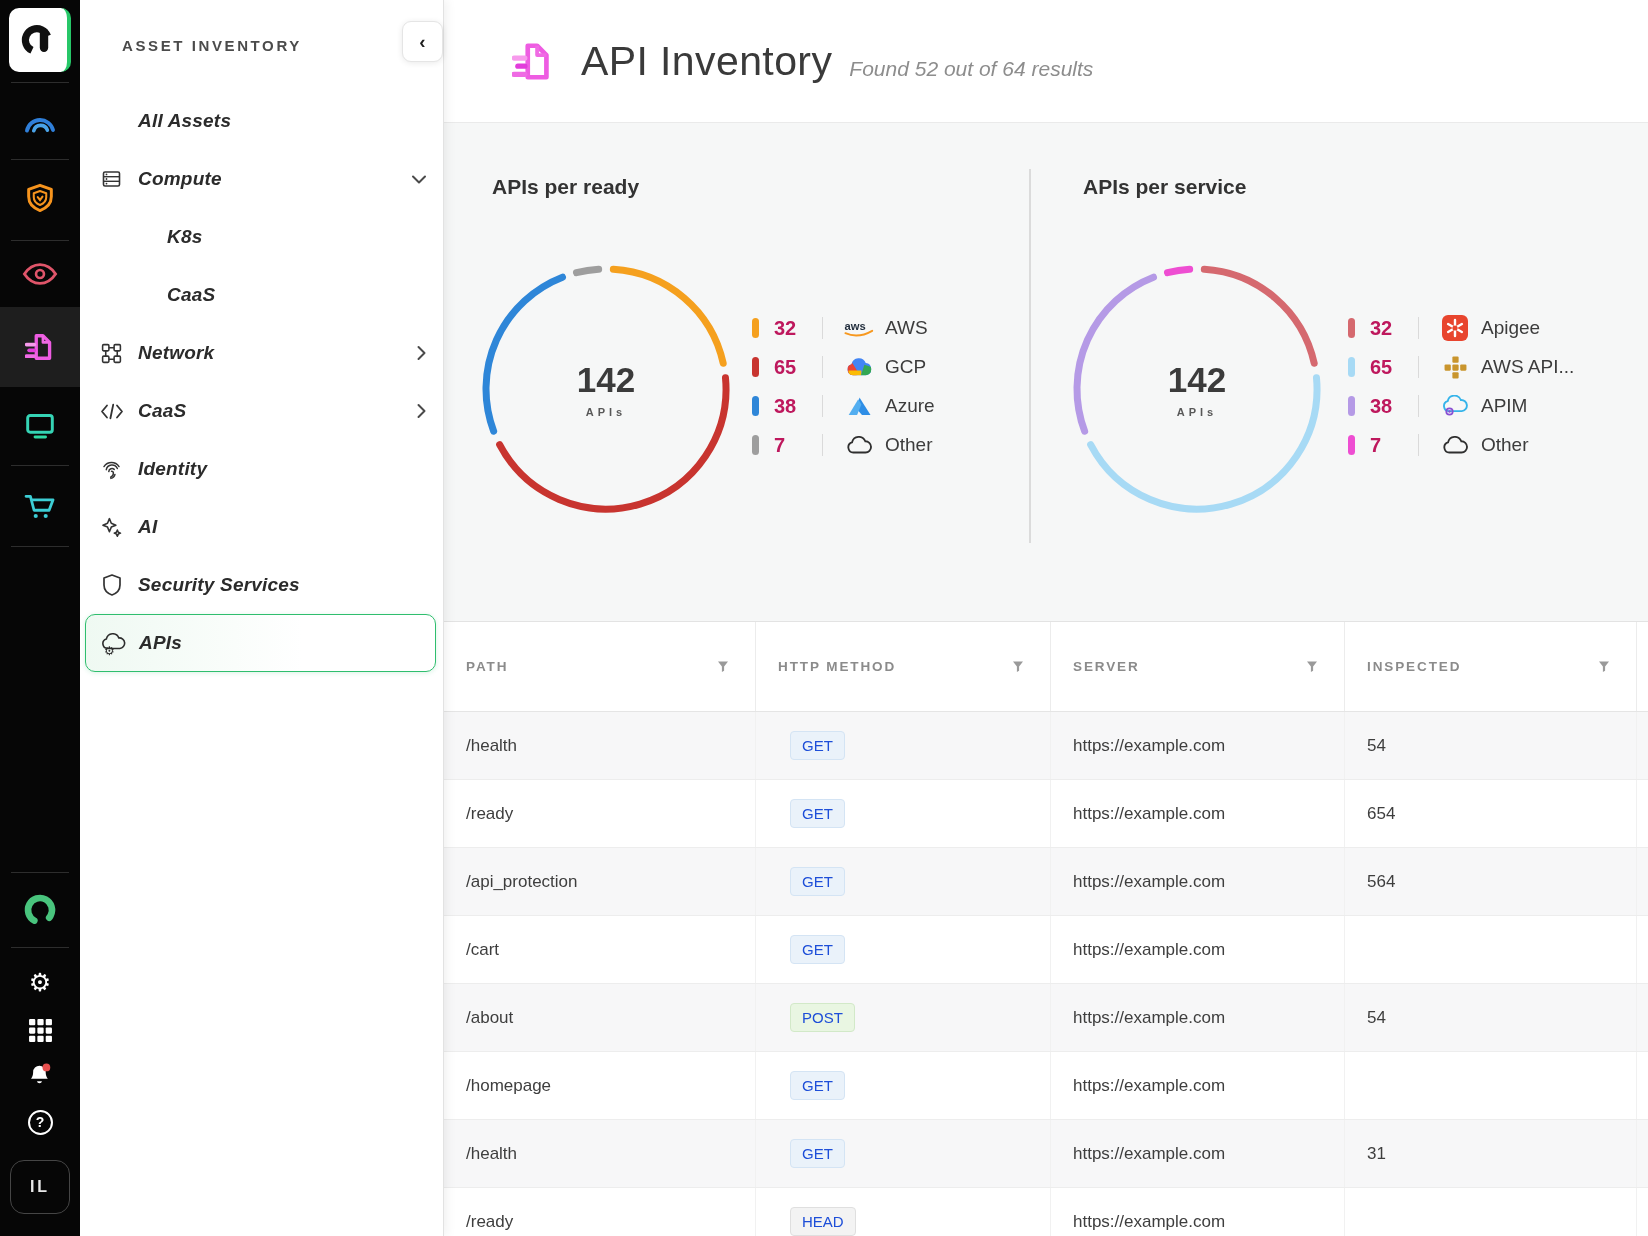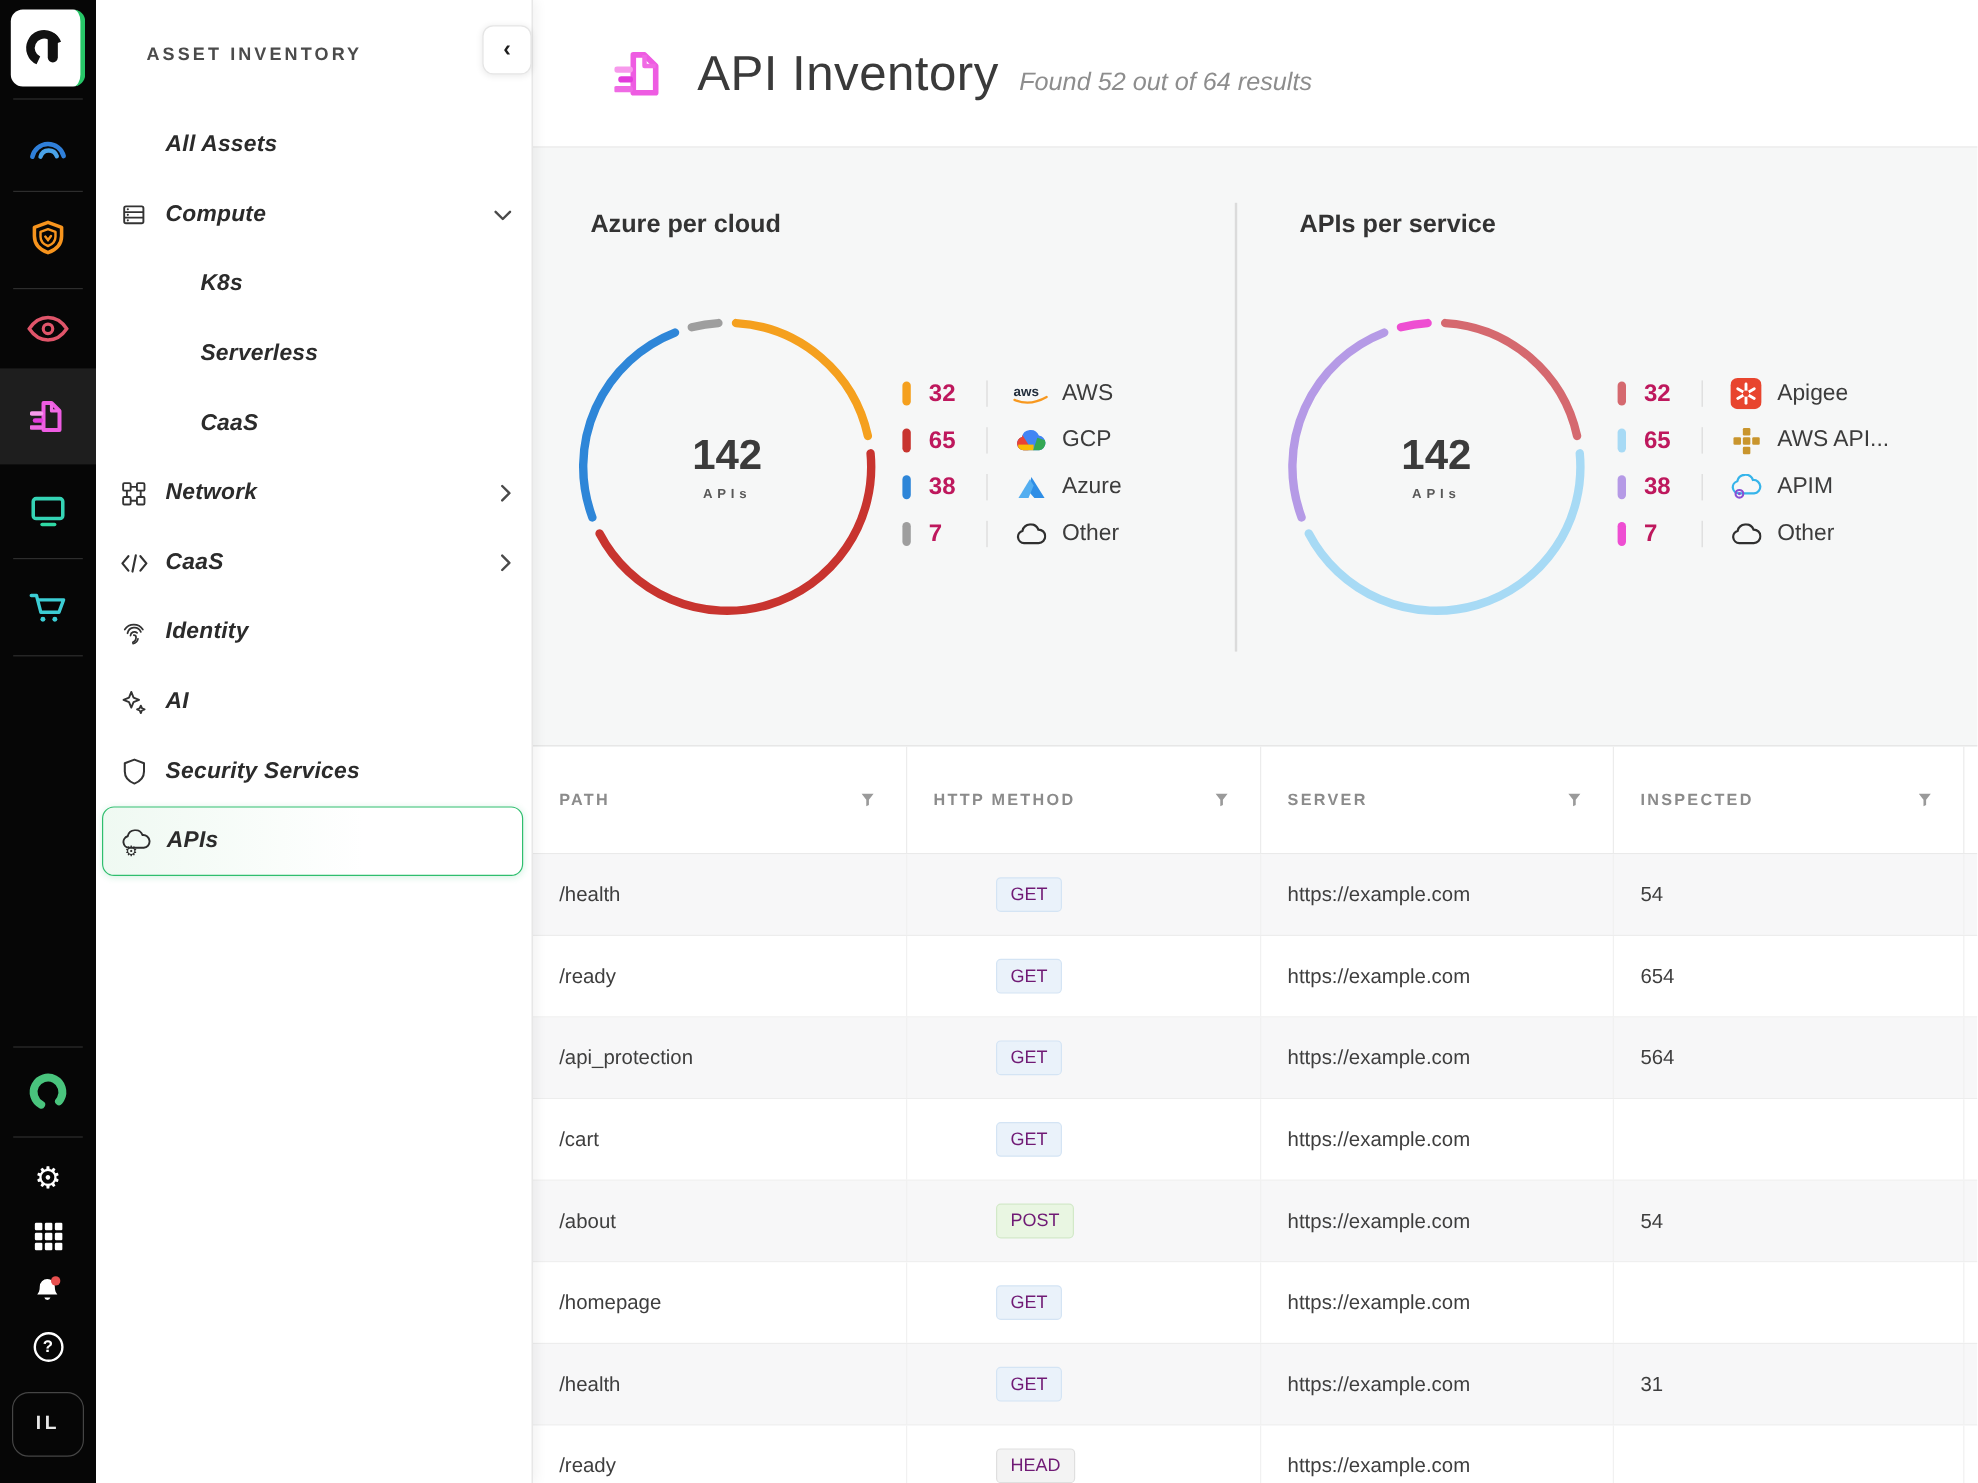--- a/index.html
+++ b/index.html
@@ -83,21 +83,21 @@
   .th { display:flex; align-items:center; justify-content:space-between; padding:0 26px 0 22px;
     font-size:13.5px; font-weight:bold; letter-spacing:1.9px; color:#8b8b8b; border-left:1px solid #ececec; }
   .th:first-child { border-left:none;gap:28px; }
   .tr { display:grid; grid-template-columns:311px 295px 294px 292px 1fr; height:68px;
     border-bottom:1px solid #ededed; background:#fff; cursor:pointer; }
   .tr:nth-child(odd) { background:#f7f7f8; }
   .td { display:flex; align-items:center; padding-left:22px; font-size:17px; color:#3e3e3e;
     border-left:1px solid #f1f1f1; overflow:hidden; }
   .td:first-child { border-left:none; }
   .td.method { padding-left:34px; }
-  .badge { padding:5px 11px; border-radius:4px; font-size:15px; color:#701a75; border:1px solid transparent;margin-left:40px; }
+  .badge { padding:5px 11px; border-radius:4px; font-size:15px; color:#1d4ed8; border:1px solid transparent; }
 </style>
 </head>
 <body>
 
 <div class="rail">
   <div class="rail-btn logo-box">
     <svg width="36" height="36" viewBox="0 0 30 30">
       <circle cx="14" cy="15" r="9.5" fill="none" stroke="#111" stroke-width="6" stroke-dasharray="37 23" transform="rotate(115 14 15)"></circle>
       <rect x="16.5" y="5" width="7" height="20" rx="3.5" fill="#111"></rect>
     </svg>
@@ -212,23 +212,20 @@
         </span>
         <span class="nav-label">Compute</span>
         <span class="nav-chevron">
           <svg width="16" height="11" viewBox="0 0 16 10" fill="none" stroke="#4a4a4a" stroke-width="2" stroke-linecap="round" stroke-linejoin="round">
             <path d="M2 2l6 6 6-6"></path>
           </svg>
         </span>
       </div>
       <div class="nav-item sub">
         <span class="nav-label">K8s</span>
-      </div>
-      <div class="nav-item sub">
-        <span class="nav-label">Serverless</span>
       </div>
       <div class="nav-item sub">
         <span class="nav-label">CaaS</span>
       </div>
       <div class="nav-item">
         <span class="nav-icon">
           <svg width="23" height="23" viewBox="0 0 22 22" fill="none" stroke="#333" stroke-width="1.5">
             <rect x="2.5" y="2.5" width="6" height="6" rx="1"></rect>
             <rect x="13.5" y="2.5" width="6" height="6" rx="1"></rect>
             <rect x="2.5" y="13.5" width="6" height="6" rx="1"></rect>
@@ -314,21 +311,21 @@
           <line x1="1.5" y1="31" x2="11" y2="31" stroke="#ef6ae4"></line>
         </g>
       </svg>
     </span>
     <span class="page-title">API Inventory</span>
     <span class="page-subtitle">Found 52 out of 64 results</span>
   </div>
 
   <div class="charts-band">
     <div class="chart-half left">
-      <div class="chart-title">Azure per cloud</div>
+      <div class="chart-title">APIs per ready</div>
       <div class="donut-wrap">
         <div><svg width="260" height="260" viewBox="0 0 260 260">
               <path d="M 137.32582474418282 10.223824189375975 A 120 120 0 0 1 247.21269592859312 104.28650328813357" stroke="#F5A01E" stroke-width="7" fill="none" stroke-linecap="round"></path>
               <path d="M 249.47269722835514 118.76280208496003 A 120 120 0 0 1 23.640541176872503 185.5667663163104" stroke="#C8342F" stroke-width="7" fill="none" stroke-linecap="round"></path>
               <path d="M 17.66144312833515 172.19062265470518 A 120 120 0 0 1 86.51430870187333 18.156383050600382" stroke="#2E86D8" stroke-width="7" fill="none" stroke-linecap="round"></path>
               <path d="M 100.46875261226195 13.690475765205647 A 120 120 0 0 1 122.67417525581708 10.223824189375975" stroke="#9E9E9E" stroke-width="7" fill="none" stroke-linecap="round"></path>
             </svg></div>
         <div class="donut-center">
           <div class="donut-value">142</div>
           <div class="donut-label">APIs</div>

